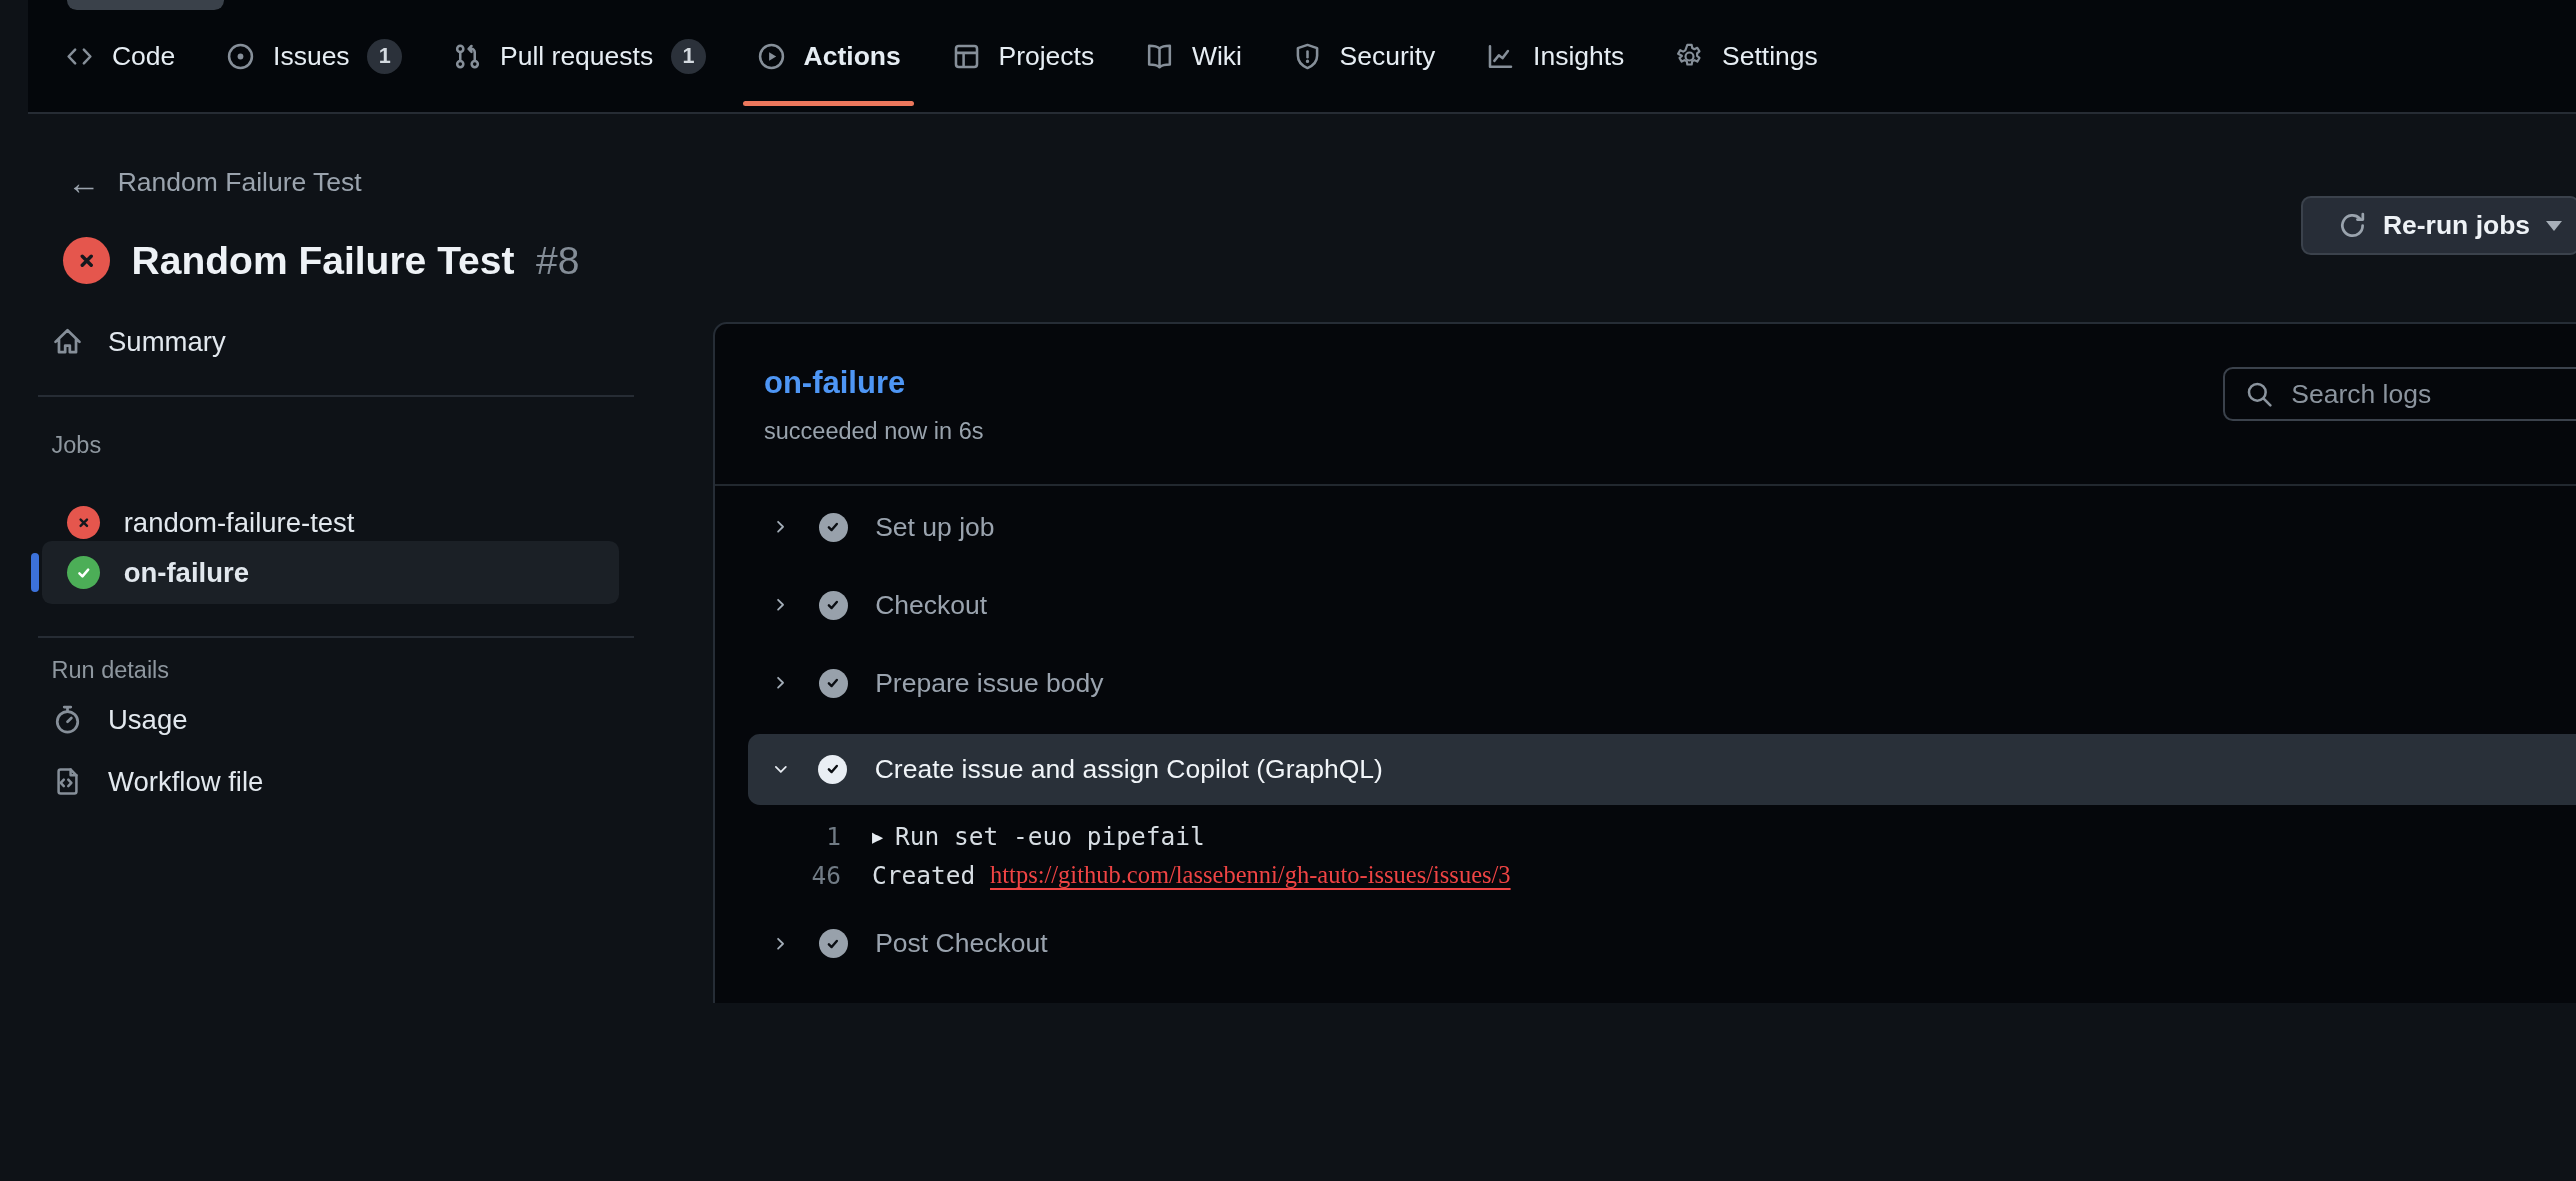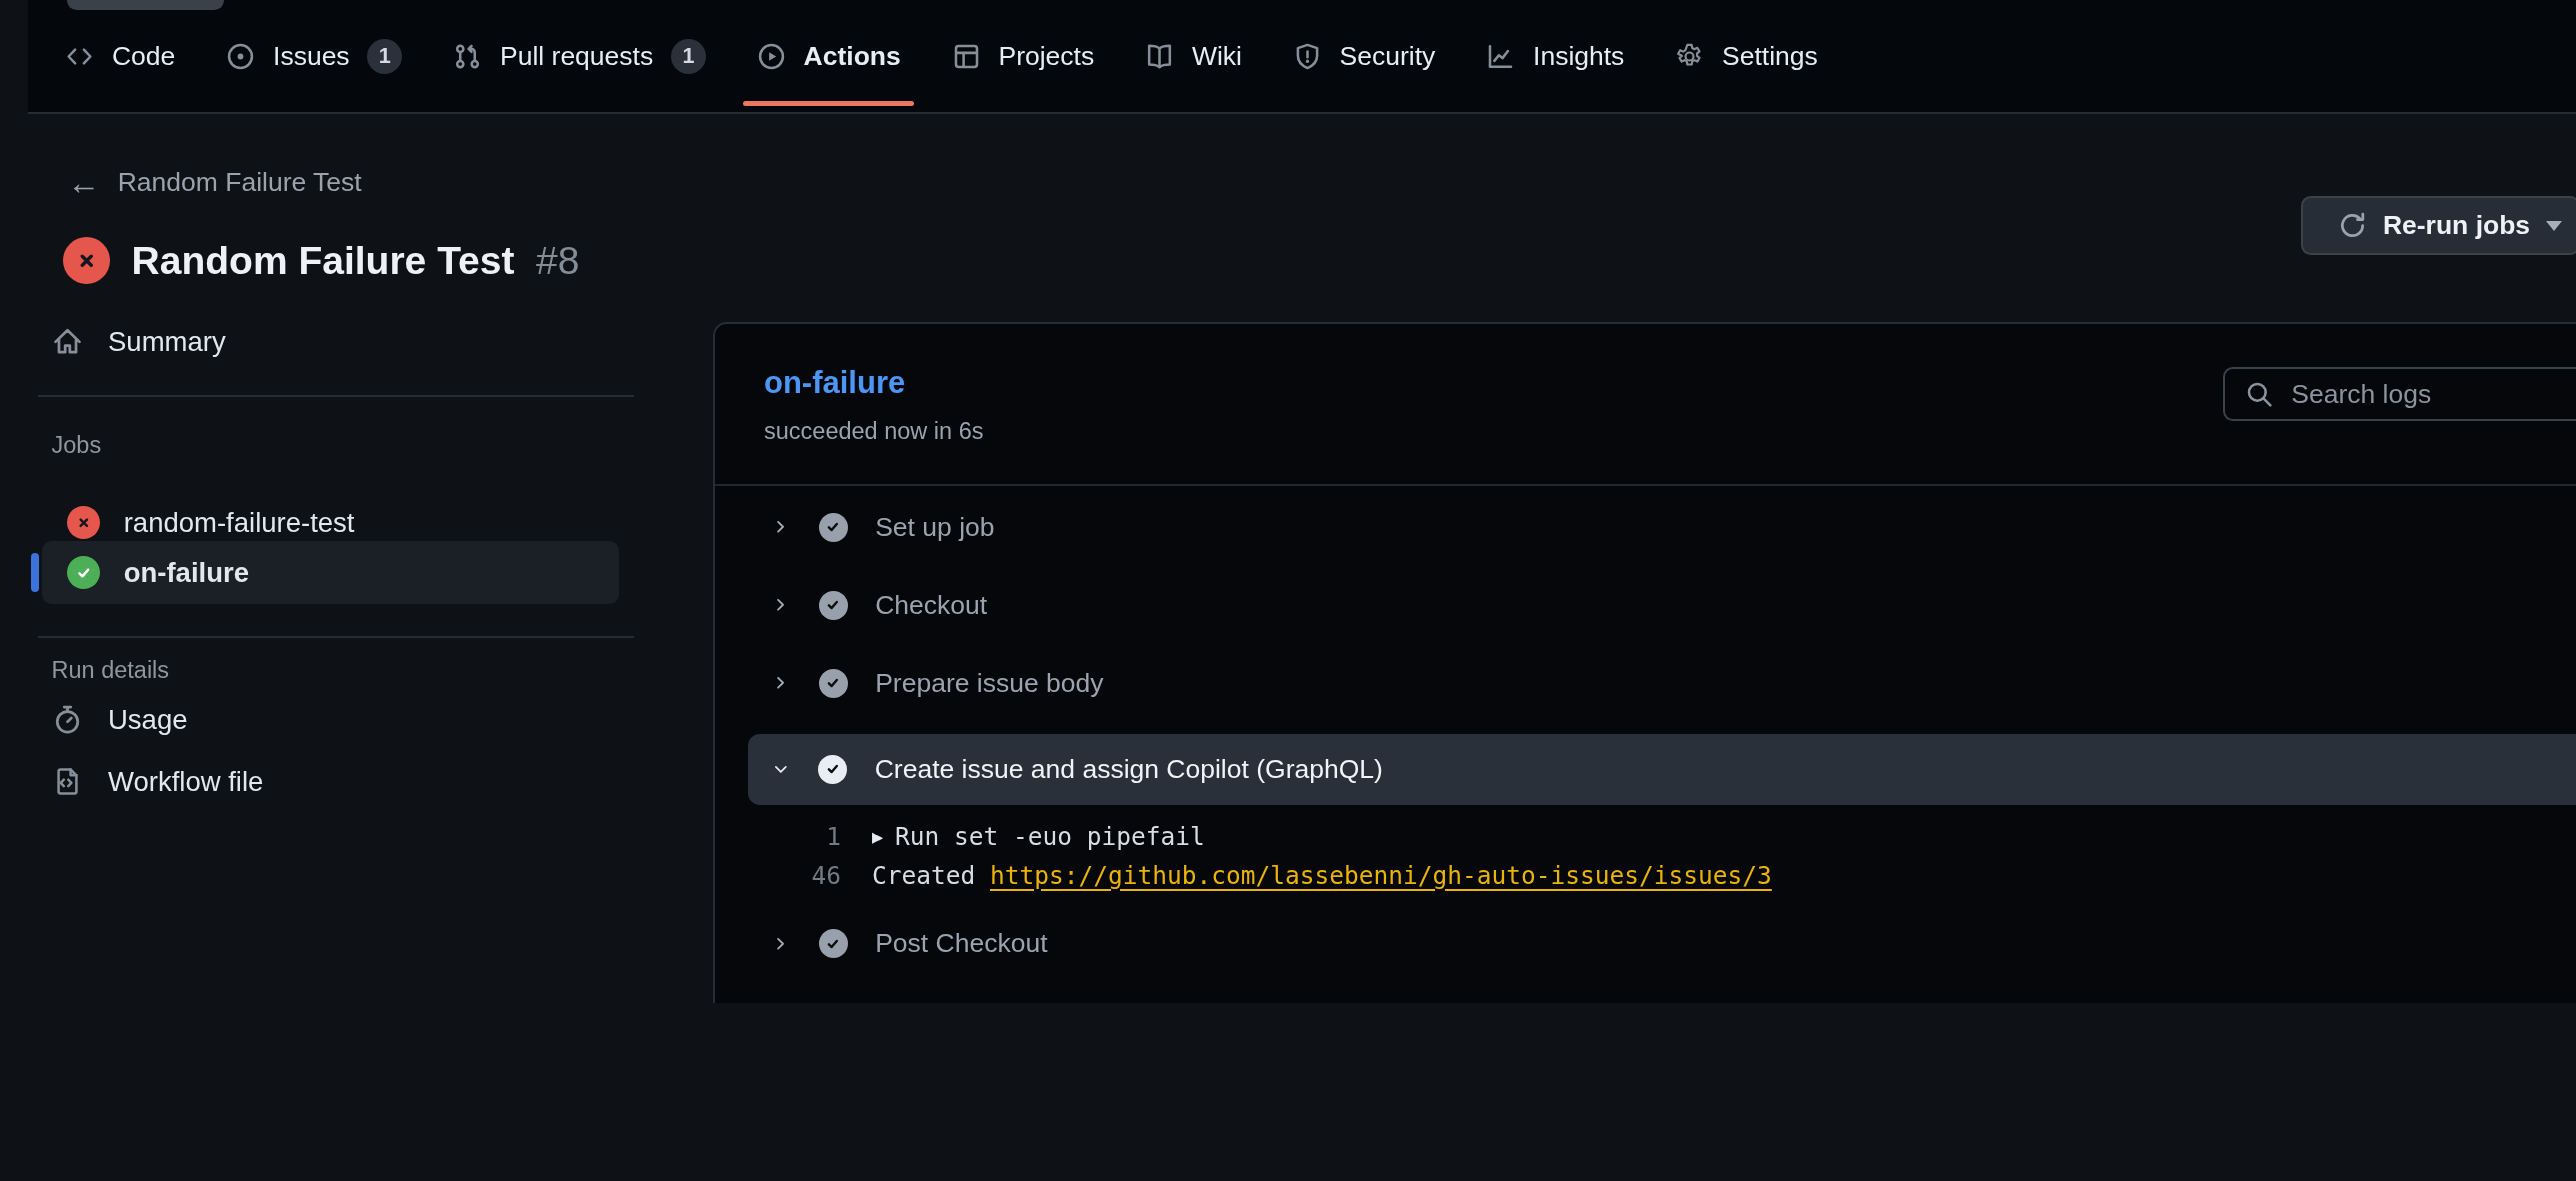--- a/index.html
+++ b/index.html
@@ -89,22 +89,22 @@
           border-radius:11.8px 0 0 11.8px; background:#293039; }
   .step.expanded .step-circle { background:#e9eef4; }
   .step.expanded .step-name { color:#f0f4f8; font-weight:500; }
 
   .log-block { font-family:"DejaVu Sans Mono", monospace; font-size:24.5px;
           color:#d7dde3; padding:11.8px 0 9.8px; }
   .log-line { display:flex; align-items:center; height:39px; white-space:pre; }
   .log-num { width:126px; text-align:right; color:#717b85; flex:none; cursor:pointer; }
   .log-content { margin-left:31px; display:flex; align-items:center; white-space:pre; }
   .log-marker { font-size:18.6px; margin-right:11.8px; color:#e6ebf1; }
-  .log-link { color:#eab308; text-decoration:underline; text-underline-offset:4.9px;
-          cursor:pointer; }
+  .log-link { color:#ef4444; text-decoration:underline; text-underline-offset:4.9px;
+          cursor:pointer;font-family:Liberation Serif, serif; }
 </style>
 </head>
 <body>
 
 <div class="screen">
 
   <nav class="topnav">
     <div class="tooltip-remnant"></div>
 
     <div class="nav-item">

